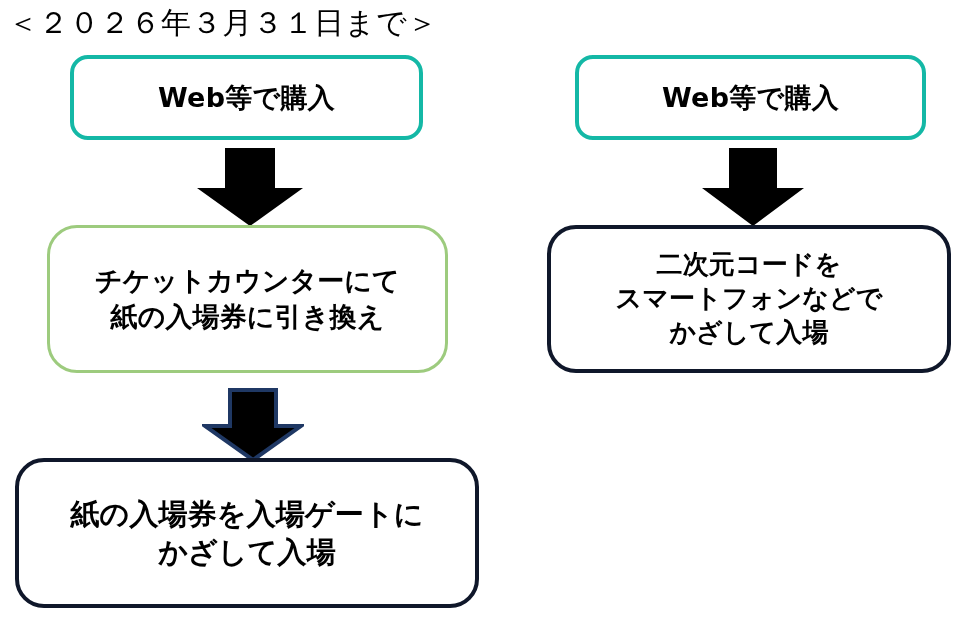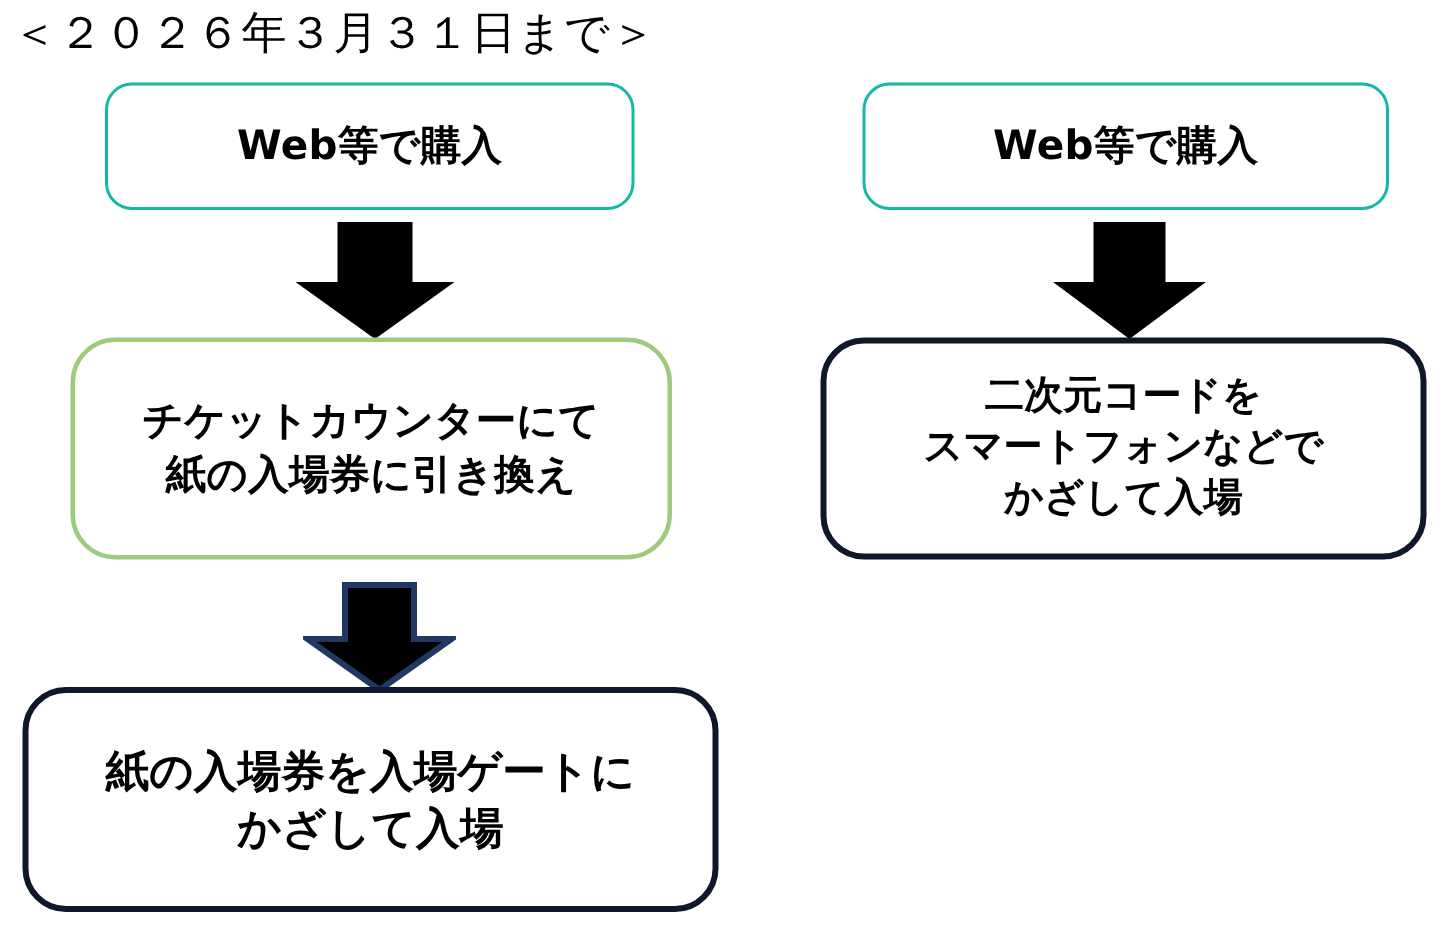--- a/index.html
+++ b/index.html
@@ -47,21 +47,21 @@
     text-align: center;
   }
   .flow-box .box-text {
     font-family: "DejaVu Sans", "Liberation Sans", sans-serif;
     font-weight: 700;
     color: #000000;
     white-space: pre-line;
   }
 
   .box-blue {
-    border: 2px solid #14b8a6;
+    border: 4px solid #14b8a6;
     border-radius: 18px;
   }
   .box-green {
     border: 3px solid #9dcb7e;
     border-radius: 30px;
   }
   .box-red {
     border: 4px solid #0f172a;
     border-radius: 29px;
   }

